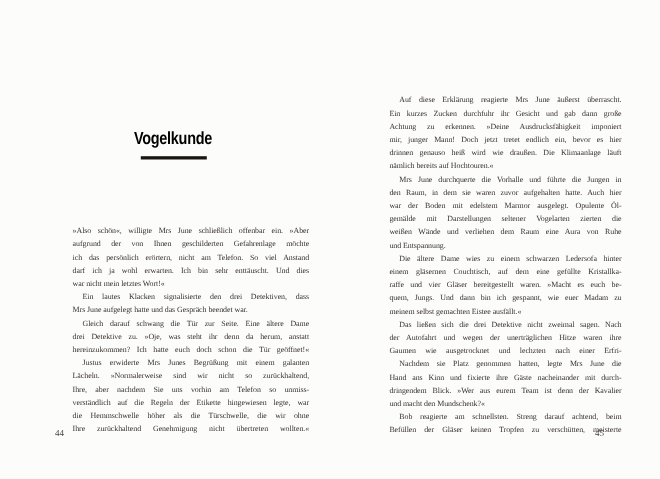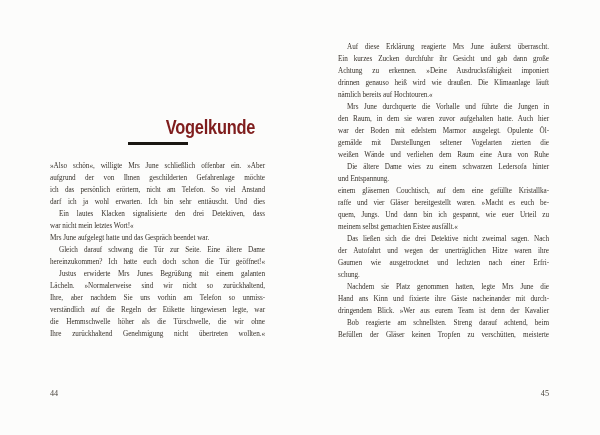--- a/index.html
+++ b/index.html
@@ -14,41 +14,41 @@
     width: 600px; height: 435px;
     background: #fcfcfb;
   }
   .page { position: absolute; top: 0; height: 435px; }
   .page.left  { left: 50px;  width: 215px; }
   .page.right { left: 338px; width: 211px; }
 
   .chapter-heading {
     position: absolute; top: 119px; left: 0;
     width: 100%; margin: 0;
-    text-align: right;
+    text-align: center;
     font-family: "Liberation Sans", "DejaVu Sans", sans-serif;
     font-weight: bold;
-    font-size: 20px; line-height: 16px;
+    font-size: 16px; line-height: 16px;
     letter-spacing: -0.3px;
-    color: #7f1d1d;
+    color: #000000;
   }
   .chapter-heading .condense {
     display: inline-block;
     transform: scaleX(0.82);
     transform-origin: 50% 50%;
     white-space: nowrap;
   }
   .heading-underline {
     position: absolute; top: 142px; left: 50%;
     transform: translateX(-50%);
     width: 60px; height: 2.5px;
     background: #1a1712;
   }
 
-  .body { position: absolute; left: 0; width: 100%; }
+  .body { position: absolute; left: 16px; width: 100%; margin-top: 44px; }
   .page.left  .body { top: 160px; }
   .page.right .body { top: 41px; }
 
   .line {
     font-size: 7.2px;
     line-height: 12px;
     letter-spacing: -0.05px;
     color: #38322b;
     text-align: justify;
     text-align-last: left;
@@ -72,59 +72,61 @@
 <div class="spread">
 
   <section class="page left">
     <h1 class="chapter-heading"><span class="condense">Vogelkunde</span></h1>
     <div class="heading-underline"></div>
     <div class="body">
         <div class="line jl">»Also schön«, willigte Mrs June schließlich offenbar ein. »Aber</div>
         <div class="line jl">aufgrund der von Ihnen geschilderten Gefahrenlage möchte</div>
         <div class="line jl">ich das persönlich erörtern, nicht am Telefon. So viel Anstand</div>
         <div class="line jl">darf ich ja wohl erwarten. Ich bin sehr enttäuscht. Und dies</div>
+        <div class="line">war nicht mein letztes Wort!«</div>
         <div class="line ind jl">Ein lautes Klacken signalisierte den drei Detektiven, dass</div>
-        <div class="line">war nicht mein letztes Wort!«</div>
         <div class="line">Mrs June aufgelegt hatte und das Gespräch beendet war.</div>
         <div class="line ind jl">Gleich darauf schwang die Tür zur Seite. Eine ältere Dame</div>
+        <div class="line jl">drei Detektive zu. »Oje, was steht ihr denn da herum, anstatt</div>
         <div class="line jl">hereinzukommen? Ich hatte euch doch schon die Tür geöffnet!«</div>
         <div class="line ind jl">Justus erwiderte Mrs Junes Begrüßung mit einem galanten</div>
         <div class="line jl">Lächeln. »Normalerweise sind wir nicht so zurückhaltend,</div>
         <div class="line jl">Ihre, aber nachdem Sie uns vorhin am Telefon so unmiss-</div>
         <div class="line jl">verständlich auf die Regeln der Etikette hingewiesen legte, war</div>
         <div class="line jl">die Hemmschwelle höher als die Türschwelle, die wir ohne</div>
         <div class="line jl">Ihre zurückhaltend Genehmigung nicht übertreten wollten.«</div>
       </div>
     <div class="pagenum left-num">44</div>
   </section>
 
   <section class="page right">
     <div class="body">
         <div class="line ind jl">Auf diese Erklärung reagierte Mrs June äußerst überrascht.</div>
         <div class="line jl">Ein kurzes Zucken durchfuhr ihr Gesicht und gab dann große</div>
         <div class="line jl">Achtung zu erkennen. »Deine Ausdrucksfähigkeit imponiert</div>
+        <div class="line jl">mir, junger Mann! Doch jetzt tretet endlich ein, bevor es hier</div>
         <div class="line jl">drinnen genauso heiß wird wie draußen. Die Klimaanlage läuft</div>
         <div class="line">nämlich bereits auf Hochtouren.«</div>
         <div class="line ind jl">Mrs June durchquerte die Vorhalle und führte die Jungen in</div>
         <div class="line jl">den Raum, in dem sie waren zuvor aufgehalten hatte. Auch hier</div>
         <div class="line jl">war der Boden mit edelstem Marmor ausgelegt. Opulente Öl-</div>
         <div class="line jl">gemälde mit Darstellungen seltener Vogelarten zierten die</div>
         <div class="line jl">weißen Wände und verliehen dem Raum eine Aura von Ruhe</div>
+        <div class="line">und Entspannung.</div>
         <div class="line ind jl">Die ältere Dame wies zu einem schwarzen Ledersofa hinter</div>
-        <div class="line">und Entspannung.</div>
         <div class="line jl">einem gläsernen Couchtisch, auf dem eine gefüllte Kristallka-</div>
         <div class="line jl">raffe und vier Gläser bereitgestellt waren. »Macht es euch be-</div>
-        <div class="line jl">quem, Jungs. Und dann bin ich gespannt, wie euer Urteil zu</div>
+        <div class="line jl">quem, Jungs. Und dann bin ich gespannt, wie euer Madam zu</div>
         <div class="line">meinem selbst gemachten Eistee ausfällt.«</div>
         <div class="line ind jl">Das ließen sich die drei Detektive nicht zweimal sagen. Nach</div>
         <div class="line jl">der Autofahrt und wegen der unerträglichen Hitze waren ihre</div>
         <div class="line jl">Gaumen wie ausgetrocknet und lechzten nach einer Erfri-</div>
-        <div class="line">schung.</div>
         <div class="line ind jl">Nachdem sie Platz genommen hatten, legte Mrs June die</div>
         <div class="line jl">Hand ans Kinn und fixierte ihre Gäste nacheinander mit durch-</div>
         <div class="line jl">dringendem Blick. »Wer aus eurem Team ist denn der Kavalier</div>
+        <div class="line">und macht den Mundschenk?«</div>
         <div class="line ind jl">Bob reagierte am schnellsten. Streng darauf achtend, beim</div>
         <div class="line jl">Befüllen der Gläser keinen Tropfen zu verschütten, meisterte</div>
       </div>
     <div class="pagenum right-num">45</div>
   </section>
 
 </div>
 
 </body></html>

